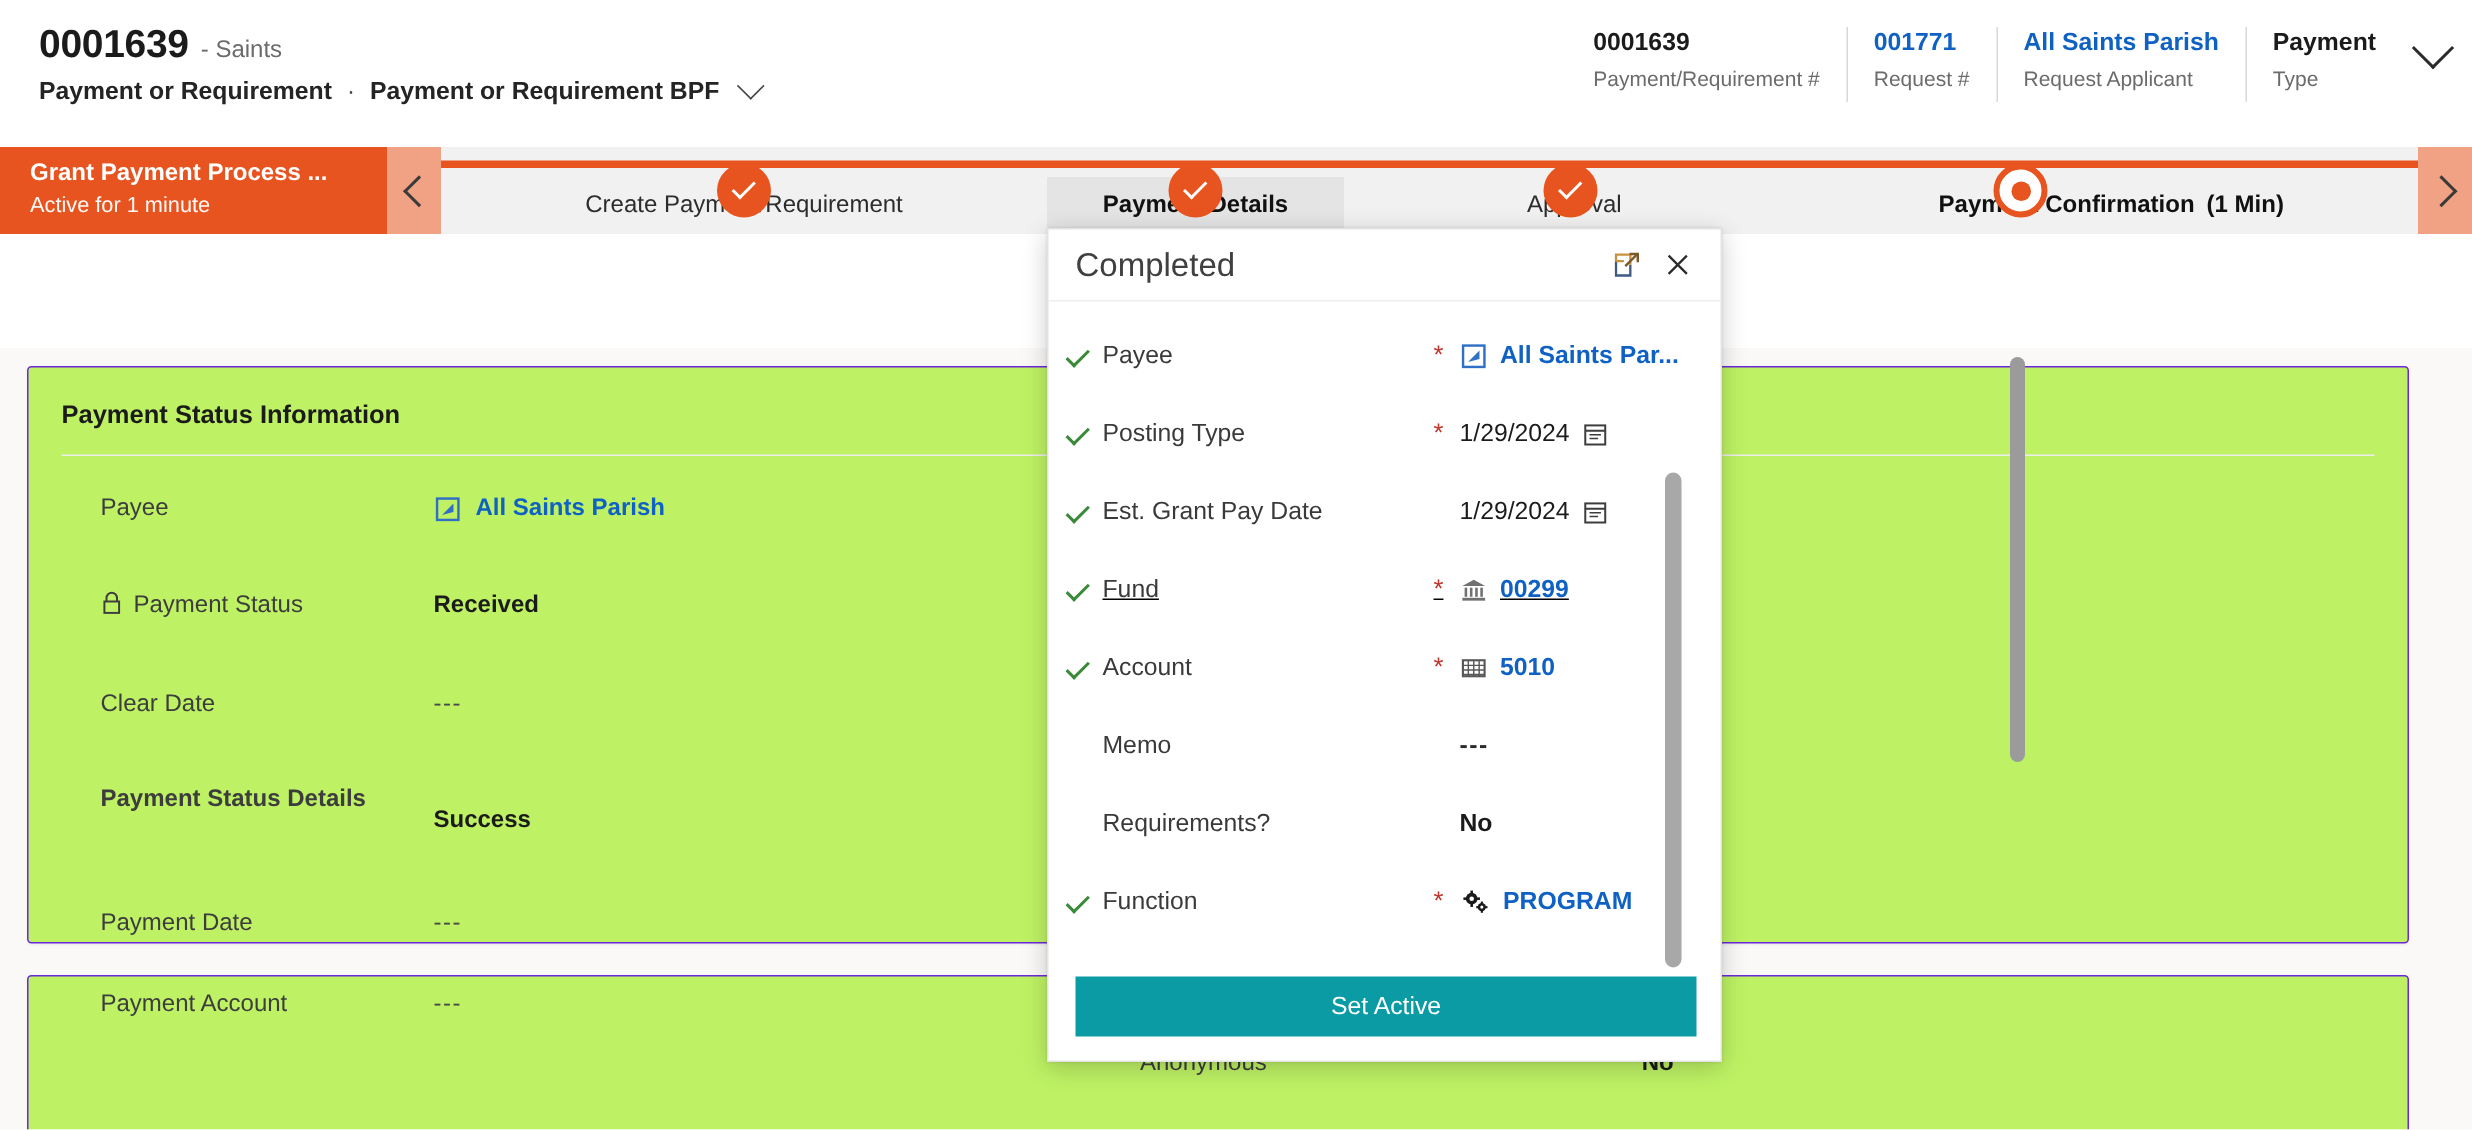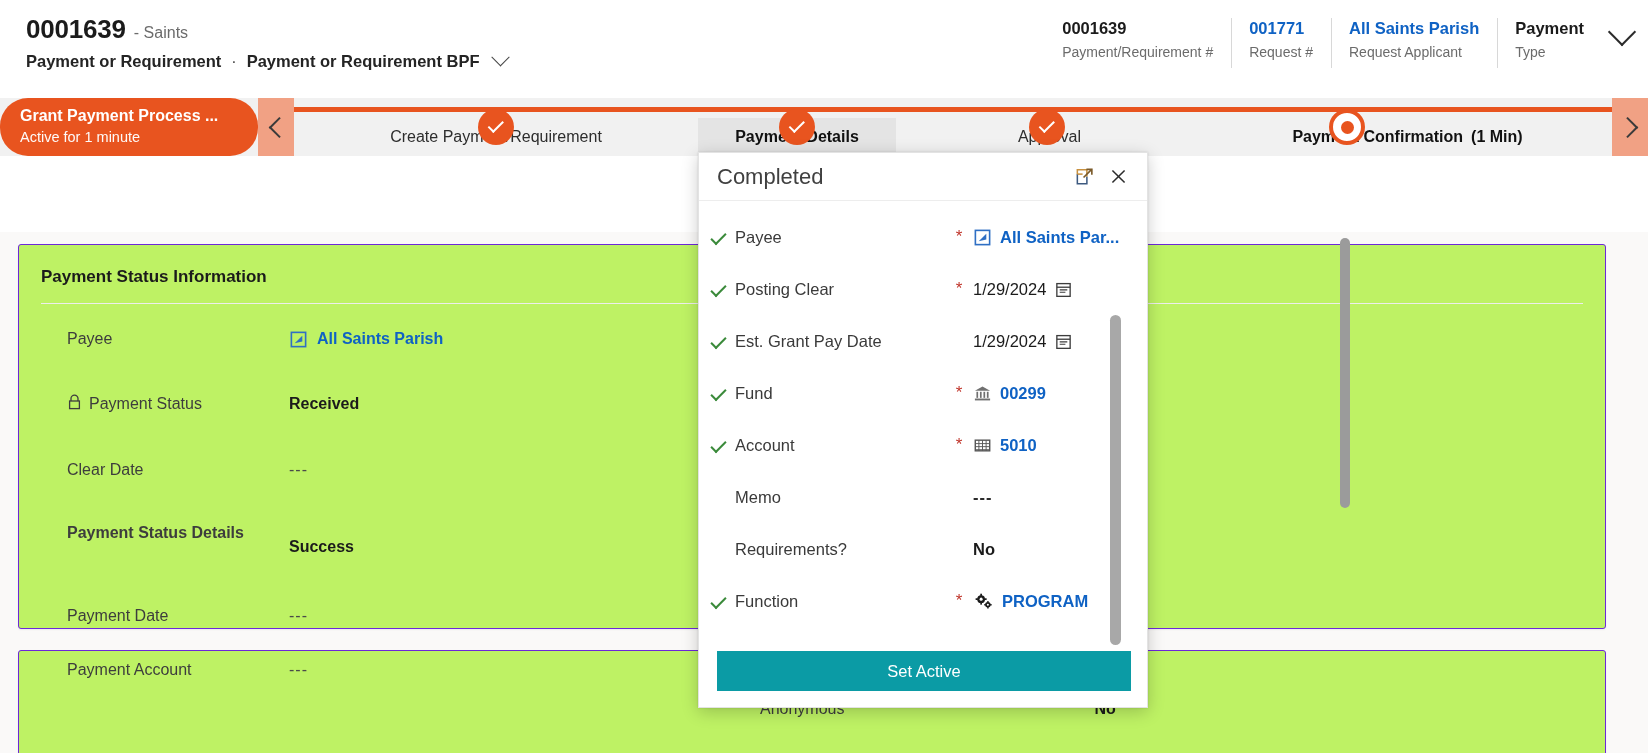--- a/index.html
+++ b/index.html
@@ -27,21 +27,21 @@
   .hfield { padding:0 18px; display:flex; flex-direction:column; justify-content:flex-start; height:56px; position:relative; }
   .hfield + .hfield::before { content:""; position:absolute; left:0; top:2px; width:1px; height:50px; background:#d8d8d8; }
   .hf-val { font-size:16.5px; font-weight:700; color:#1b1b1b; line-height:24px; white-space:nowrap; }
   .hf-val.link { color:#0f62c4; font-weight:700; }
   .hf-lbl { font-size:14px; color:#6b6b6b; line-height:20px; margin-top:2px; white-space:nowrap; }
   .hdr-caret { margin-left:10px; margin-top:6px; cursor:pointer; }
   .caret-big { width:20px; height:20px; border-right:2px solid #2b2b2b; border-bottom:2px solid #2b2b2b; transform:rotate(45deg); }
 
   
   .bpf { position:absolute; left:0; top:98px; width:1648px; height:58px; background:#f1f1f1; }
-  .bpf-title { position:absolute; left:0; top:0; width:258px; height:58px; background:#e8541f; color:#fff; padding:7px 14px 0 20px;border-radius:28px; }
+  .bpf-title { position:absolute; left:0; top:0; width:258px; height:58px; background:#e8541f; color:#fff; padding:7px 14px 0 20px; }
   .bpf-t1 { font-size:16px; font-weight:700; line-height:22px; white-space:nowrap; overflow:hidden; }
   .bpf-t2 { font-size:14.5px; line-height:21px; opacity:.97; }
   .bpf-arrow { position:absolute; top:0; width:36px; height:58px; background:#f1a184; display:flex; align-items:center; justify-content:center; cursor:pointer; }
   .bpf-arrow.left { left:258px; }
   .bpf-arrow.right { right:0; }
   .ar { width:15px; height:15px; border-right:2.4px solid #3a3a3a; border-bottom:2.4px solid #3a3a3a; }
   .ar.l { transform:rotate(135deg) translate(-2px,-2px); }
   .ar.r { transform:rotate(-45deg) translate(-2px,-2px); }
 
   .bpf-track { position:absolute; left:294px; top:0; right:36px; height:58px; }
@@ -301,21 +301,21 @@
                 </svg>
             </span>
             <span class="lnk">All Saints Par...</span>
           </span>
         </div>
 
         <div class="fly-row" style="top:52px;">
           <span class="fr-check">
               <span class="chk"></span>
             </span>
-          <span class="fr-lbl">Posting Clear</span>
+          <span class="fr-lbl">Posting Type</span>
           <span class="fr-req">*</span>
           <span class="fr-val">
             <span class="dt">1/29/2024</span>
             <span>
               <svg width="19" height="19" viewBox="0 0 20 20">
                   <rect x="3" y="3.8" width="14" height="13.4" fill="none" stroke="#3d3d3d" stroke-width="1.4"></rect>
                   <path d="M3 7.6 H17" stroke="#3d3d3d" stroke-width="1.4"></path>
                   <path d="M6 10.4 H14 M6 13 H12" stroke="#3d3d3d" stroke-width="1.1"></path>
                 </svg>
             </span>
@@ -333,21 +333,21 @@
             <span>
               <svg width="19" height="19" viewBox="0 0 20 20">
                   <rect x="3" y="3.8" width="14" height="13.4" fill="none" stroke="#3d3d3d" stroke-width="1.4"></rect>
                   <path d="M3 7.6 H17" stroke="#3d3d3d" stroke-width="1.4"></path>
                   <path d="M6 10.4 H14 M6 13 H12" stroke="#3d3d3d" stroke-width="1.1"></path>
                 </svg>
             </span>
           </span>
         </div>
 
-        <div class="fly-row" style="top:156px;">
+        <div class="fly-row" style="top:156px;text-decoration:underline;">
           <span class="fr-check">
               <span class="chk"></span>
             </span>
           <span class="fr-lbl">Fund</span>
           <span class="fr-req">*</span>
           <span class="fr-val">
             <span>
               <svg width="19" height="19" viewBox="0 0 20 20">
                   <path d="M2 7 L10 2.6 L18 7 Z" fill="#707070"></path>
                   <rect x="3.6" y="8.2" width="1.8" height="6.4" fill="#707070"></rect>

